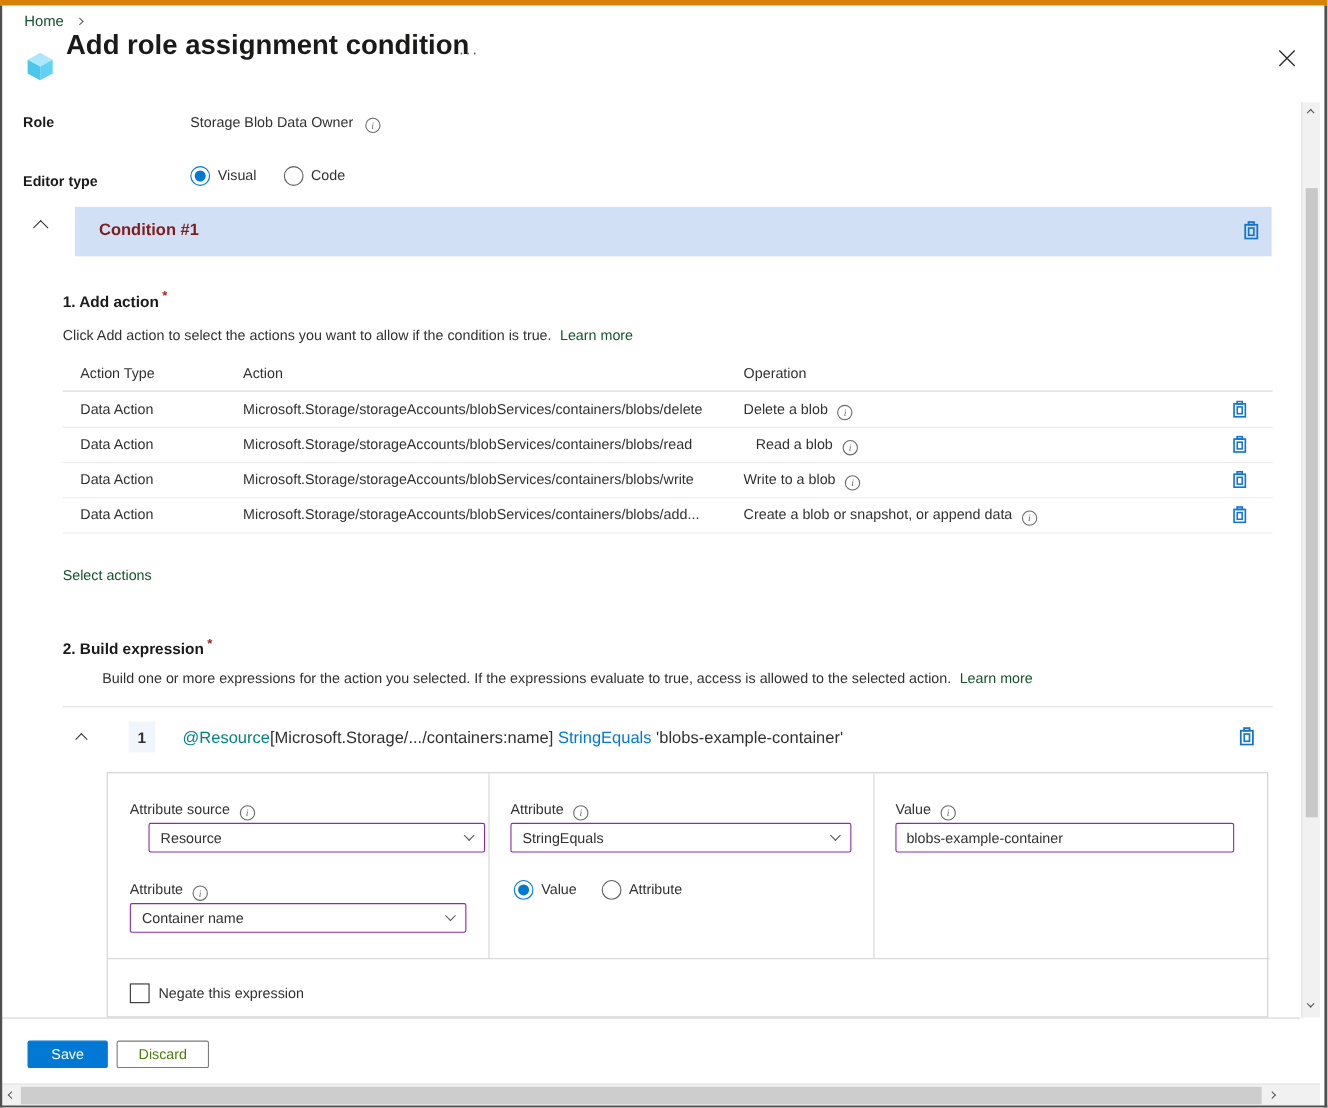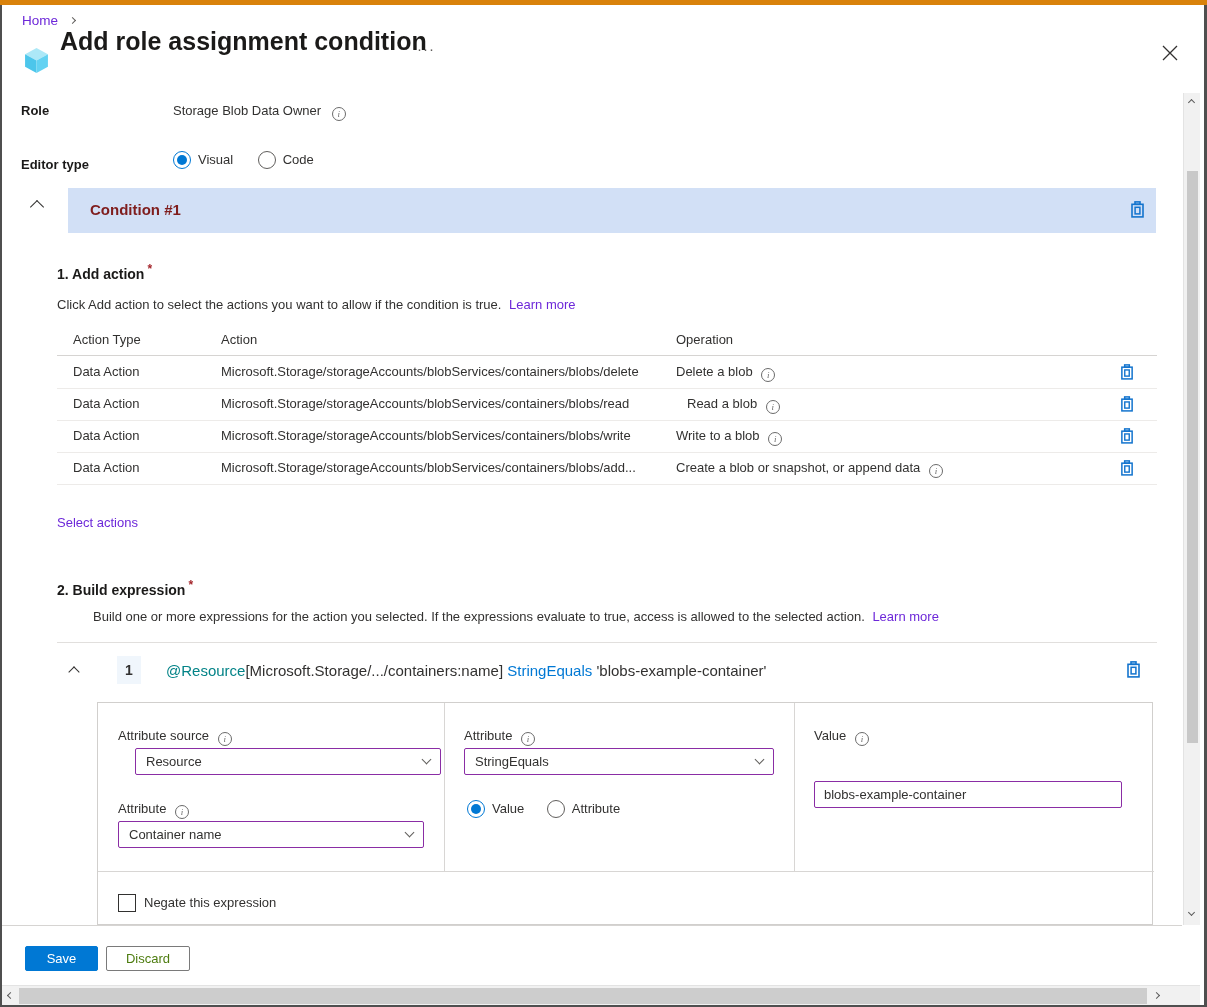--- a/index.html
+++ b/index.html
@@ -9,21 +9,21 @@
 
   
   .frame-top    { position:absolute; left:0; top:0; width:1207px; height:5px; background:#D9820B; }
   .frame-left   { position:absolute; left:0; top:5px; width:2px; height:1002px; background:#4F4F4F; }
   .frame-right  { position:absolute; left:1204px; top:5px; width:3px; height:1002px; background:#4F4F4F; }
   .frame-bottom { position:absolute; left:0; top:1005px; width:1207px; height:2px; background:#4F4F4F; }
 
   .abs { position:absolute; }
   .t13 { font-size:13px; line-height:18px; color:#323130; }
   .bold { font-weight:bold; }
-  .link { color:#6d28d9; text-decoration:none; cursor:pointer; }
+  .link { color:#14532d; text-decoration:none; cursor:pointer; }
   .muted { color:#605E5C; }
 
   
   .info { display:inline-block; width:14px; height:14px; border:1px solid #6B6B6B; border-radius:50%;
           font-size:9px; line-height:12px; text-align:center; color:#6B6B6B; vertical-align:-2px;
           font-family:"Liberation Serif",serif; font-style:italic; }
 
   
   .chev { display:inline-block; width:8px; height:8px; border-right:1.6px solid #323130; border-bottom:1.6px solid #323130; }
   .chev-up   { transform:rotate(-135deg); }
@@ -42,21 +42,21 @@
 
   
   .trow { position:absolute; left:57px; width:1100px; height:32px; border-bottom:1px solid #EDEBE9; }
   .trow .cell { position:absolute; top:7px; font-size:13px; color:#323130; white-space:nowrap; }
 
   .dropdown { position:absolute; height:27px; border:1px solid #8A2DA5; border-radius:2px; background:#fff;
               display:flex; align-items:center; justify-content:space-between; padding:0 10px; cursor:pointer; }
   .dropdown span.val { font-size:13px; color:#323130; }
 
   .textinput { position:absolute; height:27px; border:1px solid #8A2DA5; border-radius:2px; background:#fff;
-               font-family:"Liberation Sans",sans-serif; font-size:13px; color:#323130; padding:0 9px; outline:none;margin-top:33px; }
+               font-family:"Liberation Sans",sans-serif; font-size:13px; color:#323130; padding:0 9px; outline:none; }
 
   .btn { position:absolute; height:25px; font-size:13px; font-family:"Liberation Sans",sans-serif;
          border-radius:2px; cursor:pointer; }
 
   .vdiv { position:absolute; width:1px; background:#D8D6D4; }
   .hdiv { position:absolute; height:1px; background:#E1DFDD; }
 </style>
 </head>
 <body>
 

